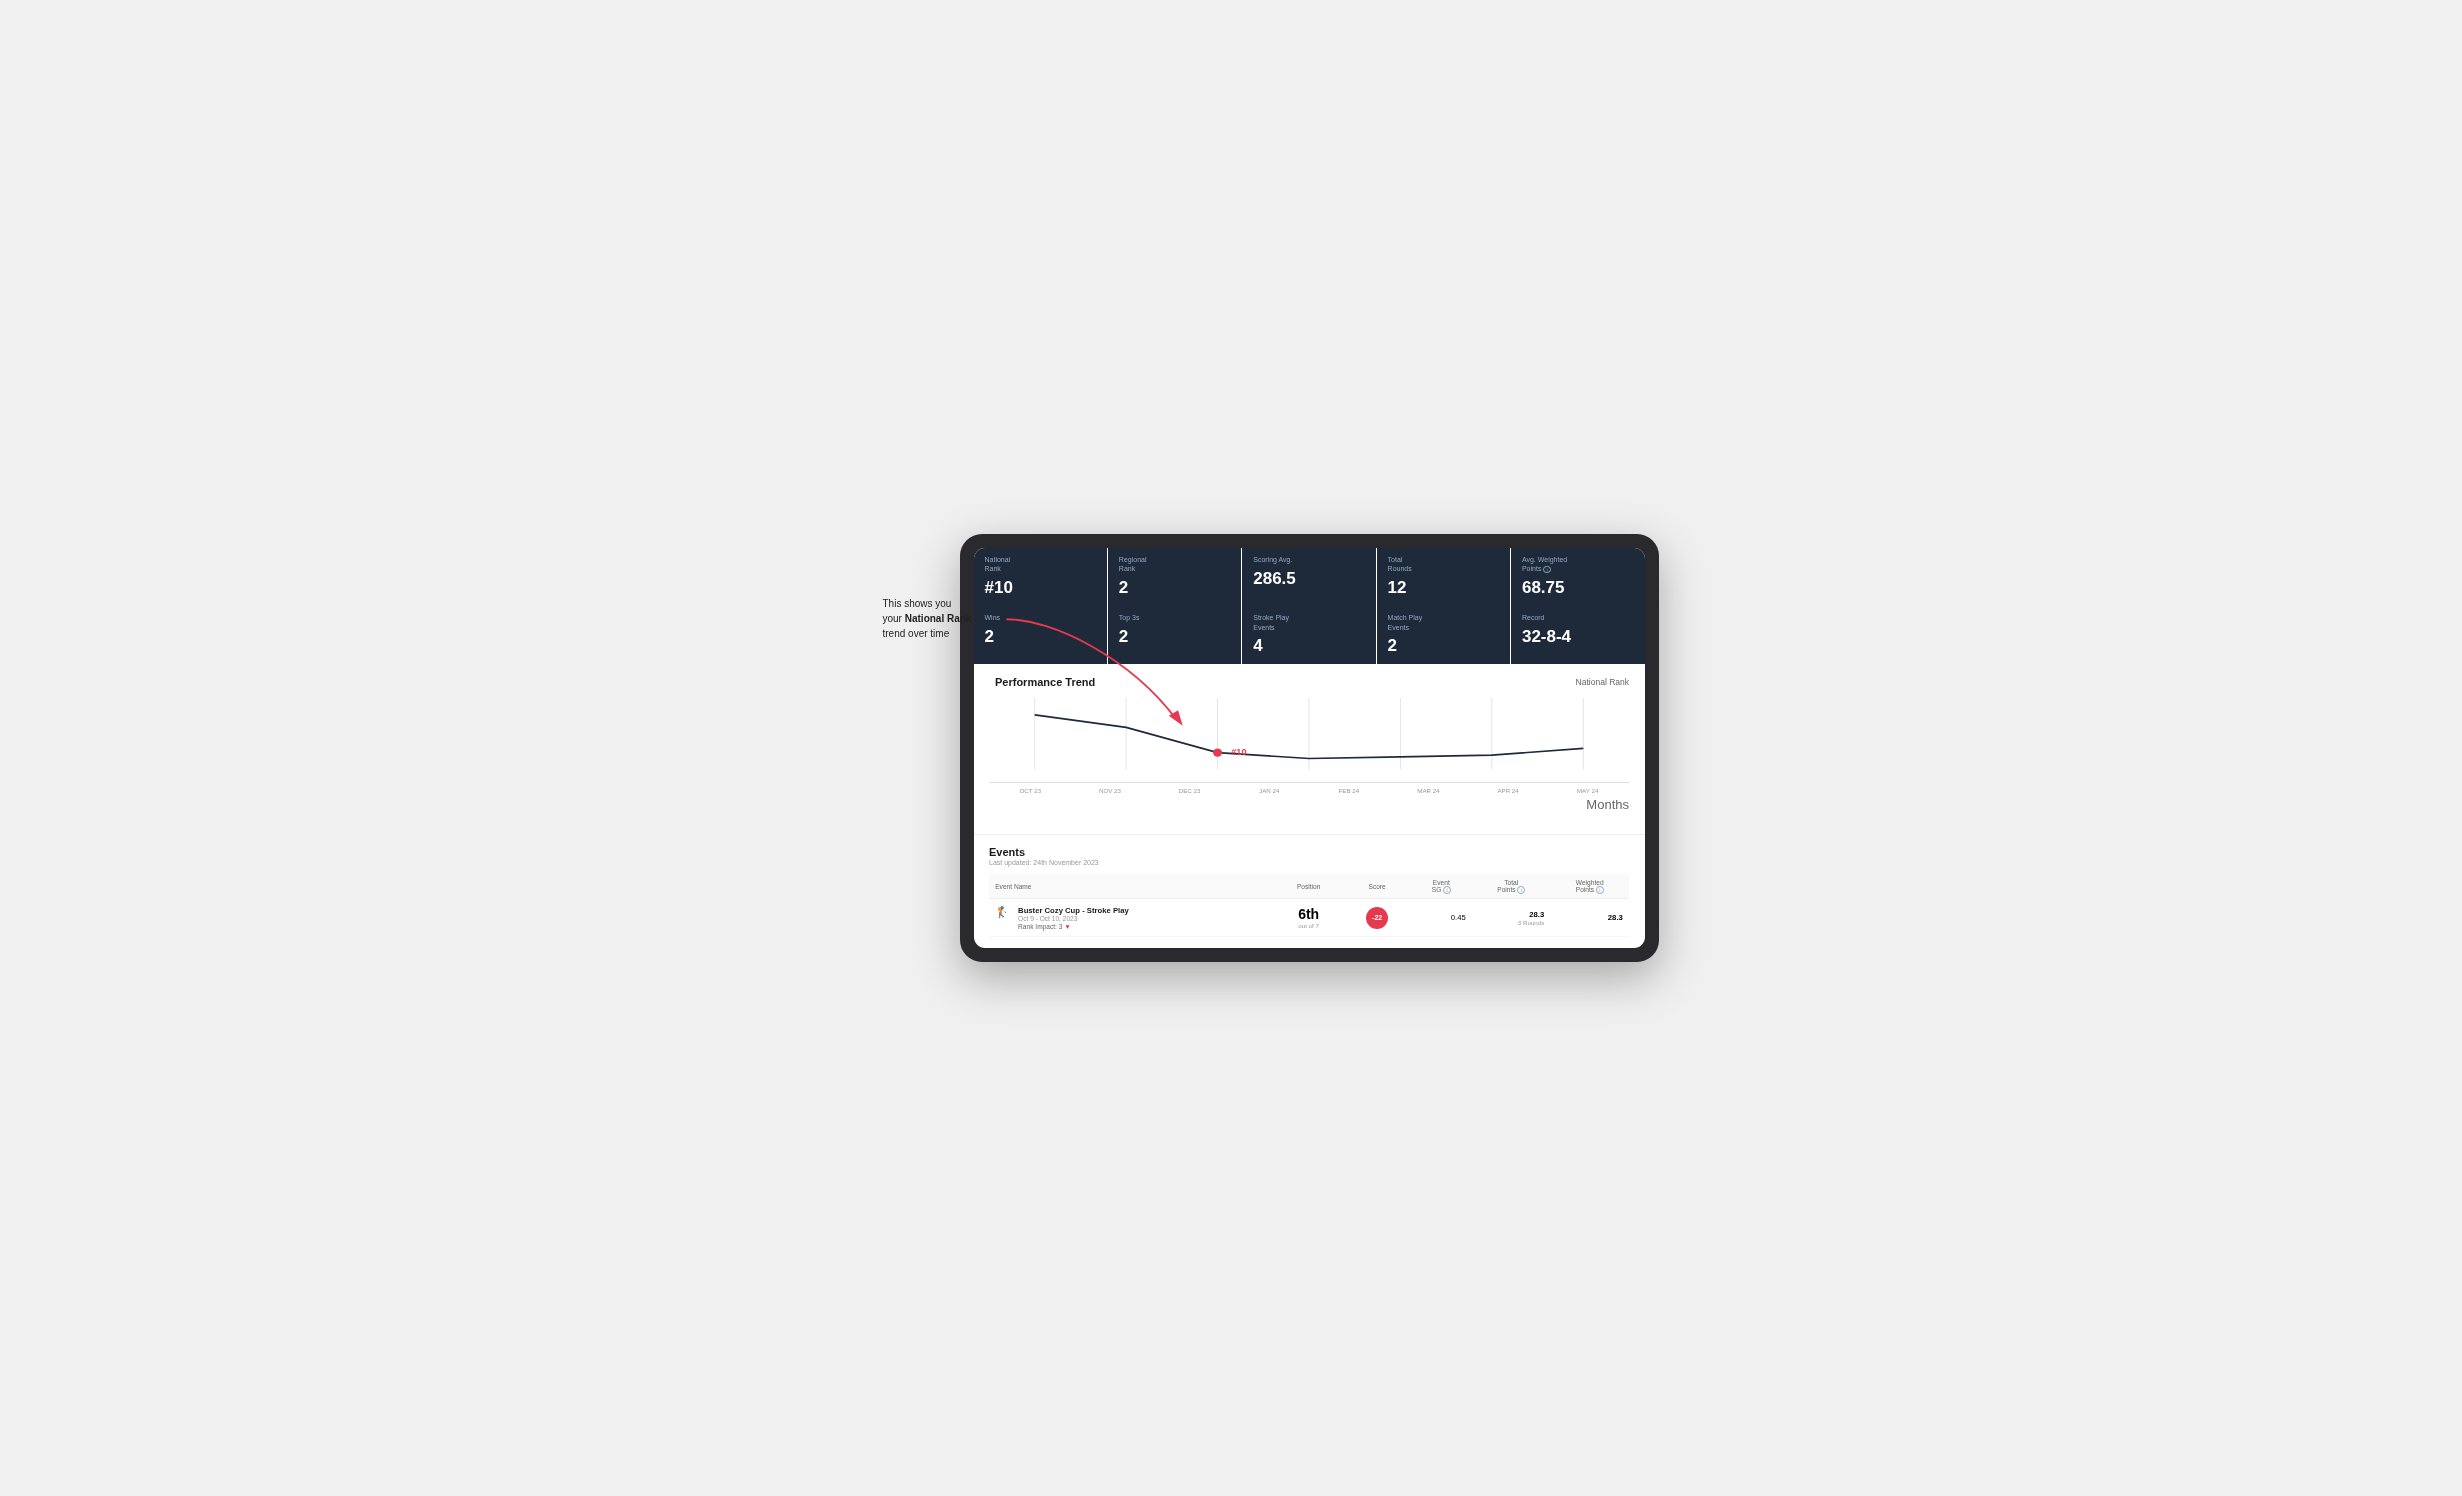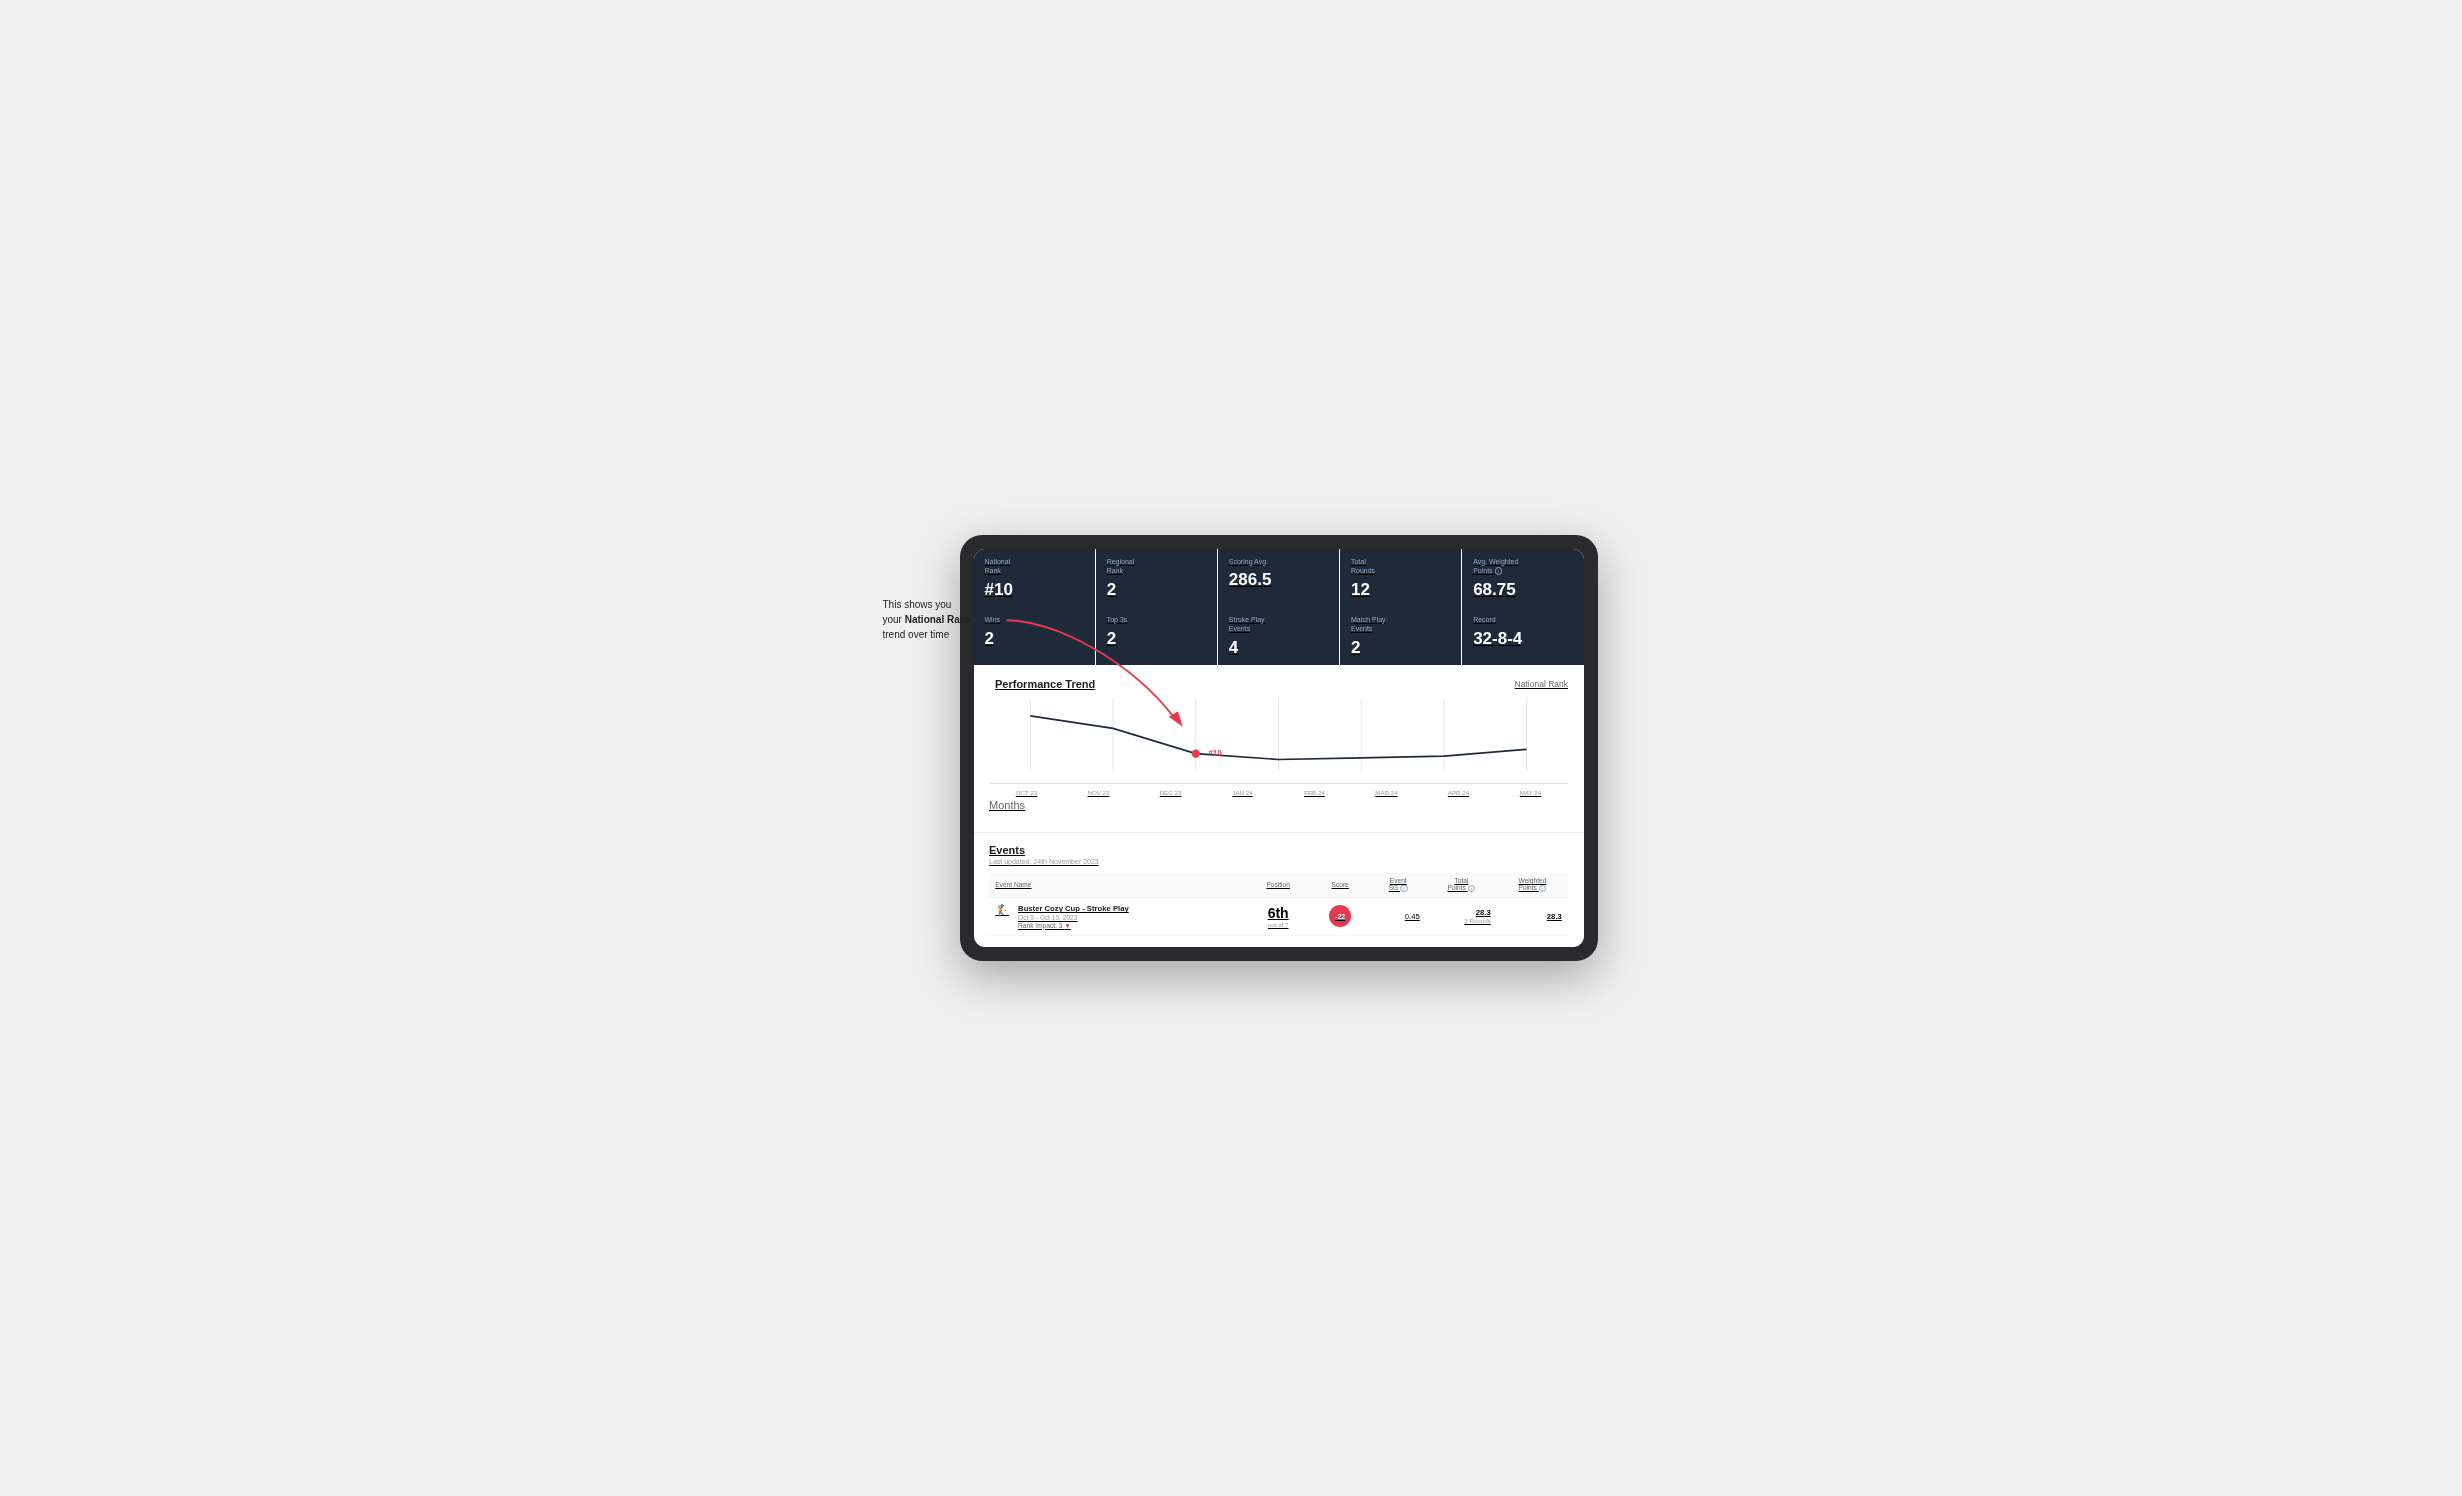--- a/index.html
+++ b/index.html
@@ -32,23 +32,22 @@
       top: 93px;
       width: 232px;
       height: 170px;
       pointer-events: none;
     }
     .tablet {
       background: #2a2a2e;
       border-radius: 22px;
       padding: 14px;
       margin-left: 77px;
-      width: 638px;
+      width: 699px;
       box-shadow: 0 15.5px 46px rgba(0,0,0,0.3);
-      text-decoration: underline;
     }
     .tablet-inner {
       background: #fff;
       border-radius: 11px;
       overflow: hidden;
     }
     .stats-grid {
       background: #1e2a3a;
       display: grid;
       grid-template-columns: repeat(5, 1fr);
@@ -112,22 +111,22 @@
       margin-top: 4.6px;
       padding: 0 1.5px;
     }
     .chart-x-label {
       font-size: 6.2px;
       color: #999;
       text-align: center;
       flex: 1;
     }
     .chart-x-axis-label {
-      text-align: left;
-      font-size: 11px;
+      text-align: right;
+      font-size: 13px;
       color: #666;
       margin-top: 3.1px;
       margin-bottom: 14px;
     }
     .events-section {
       padding: 11px 15.5px;
       border-top: 0.8px solid #eee;
     }
     .events-title {
       font-size: 11px;

